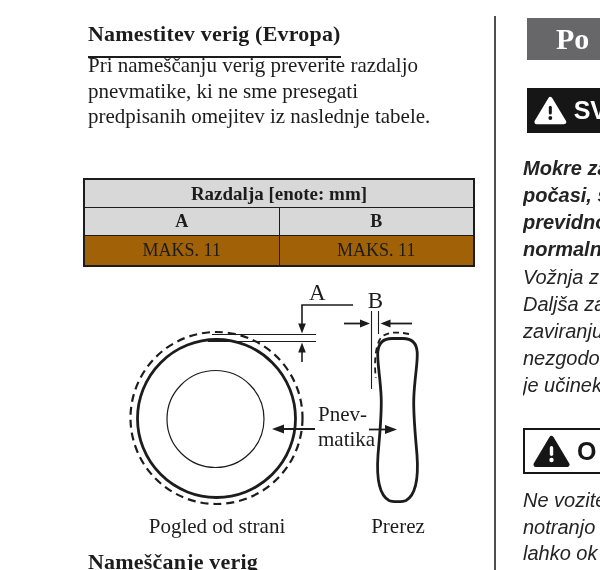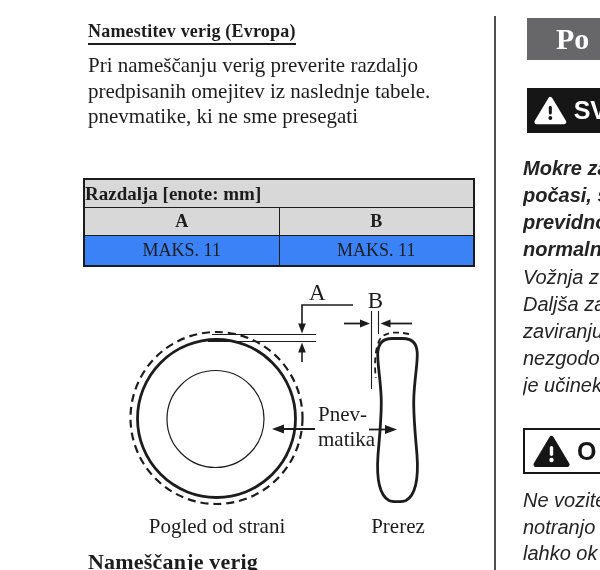--- a/index.html
+++ b/index.html
@@ -1,32 +1,32 @@
 <!DOCTYPE html>
 <html><head>
 <meta charset="utf-8">
 <style>
   html,body{margin:0;padding:0;background:#fff;}
   body{width:600px;height:570px;overflow:hidden;position:relative;
        font-family:"Liberation Serif",serif;color:#1c1c1c;}
   .abs{position:absolute;}
 
   
-  .main-heading{left:88px;top:21px;font-size:18px;font-weight:bold;
-    border-bottom:2px solid #1c1c1c;padding-bottom:1px;letter-spacing:.2px;}
+  .main-heading{left:88px;top:21px;font-size:22px;font-weight:bold;
+    border-bottom:2px solid #1c1c1c;padding-bottom:9px;letter-spacing:.2px;}
   .body-par{left:88px;top:53px;width:400px;font-size:21px;line-height:25.5px;font-family:Liberation Serif, serif;}
 
   .dist-table{left:83px;top:178px;width:392px;border:2px solid #1c1c1c;
     box-sizing:border-box;background:#fff;font-size:18px;}
-  .t-title{height:27px;line-height:27px;background:#d8d8d8;text-align:left;
+  .t-title{height:27px;line-height:27px;background:#d8d8d8;text-align:center;
     font-weight:bold;border-bottom:1px solid #1c1c1c;font-size:19px;}
   .t-row{display:flex;}
   .t-head .t-cell{height:27px;line-height:27px;background:#d8d8d8;
     font-weight:bold;border-bottom:1px solid #1c1c1c;}
-  .t-body .t-cell{height:29px;line-height:29px;background:#3b82f6;}
+  .t-body .t-cell{height:29px;line-height:29px;background:#a16207;}
   .t-cell{flex:1;text-align:center;}
   .t-cell.first{border-right:1px solid #1c1c1c;}
 
   .diagram-svg{left:90px;top:272px;}
   svg text{font-family:"Liberation Serif",serif;fill:#1c1c1c;}
 
   .next-heading{left:88px;top:549px;font-size:22px;font-weight:bold;letter-spacing:.2px;}
 
   
   .v-divider{left:494px;top:16px;width:2px;height:554px;background:#4f4f4f;}
@@ -48,22 +48,22 @@
   .rc-reg{top:264px;line-height:27px;}
   .rc-bottom{top:487px;line-height:26.5px;}
 </style>
 </head>
 <body>
 
 <div class="abs main-heading">Namestitev verig (Evropa)</div>
 
 <div class="abs body-par">
   <div>Pri nameščanju verig preverite razdaljo</div>
+  <div>pnevmatike, ki ne sme presegati</div>
   <div>predpisanih omejitev iz naslednje tabele.</div>
-  <div>pnevmatike, ki ne sme presegati</div>
 </div>
 
 <div class="abs dist-table">
   <div class="t-title">Razdalja [enote: mm]</div>
   <div class="t-row t-head">
     <div class="t-cell first">A</div>
     <div class="t-cell">B</div>
   </div>
   <div class="t-row t-body">
     <div class="t-cell first">MAKS. 11</div>

